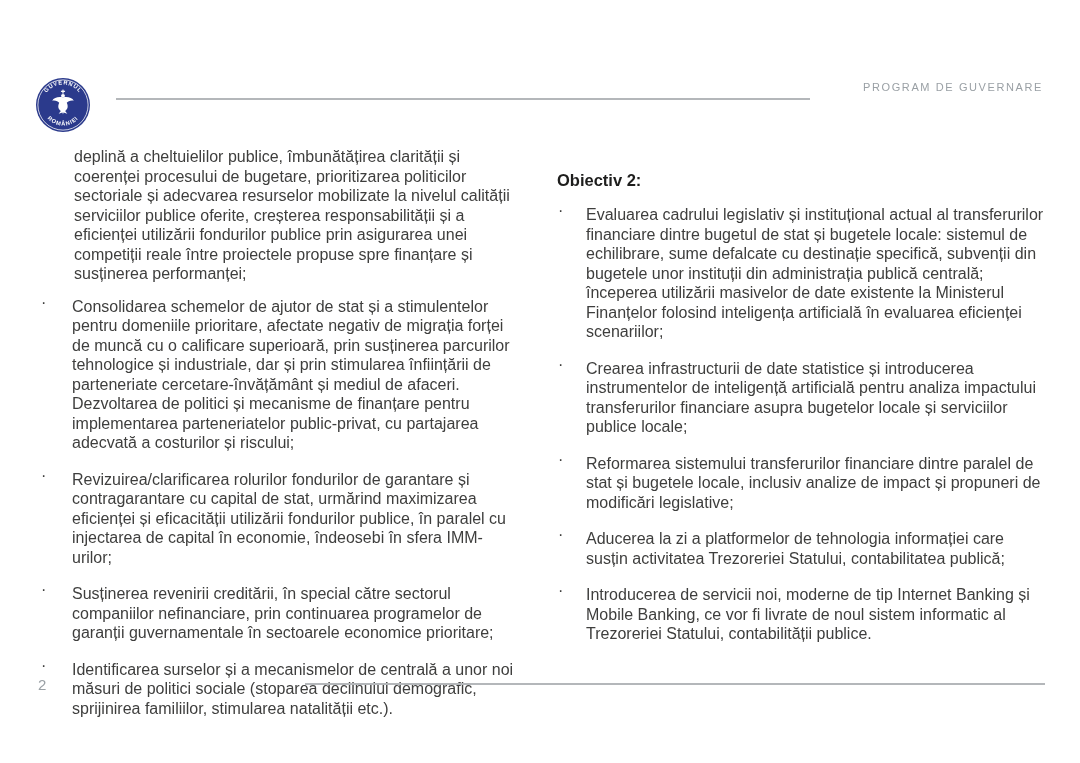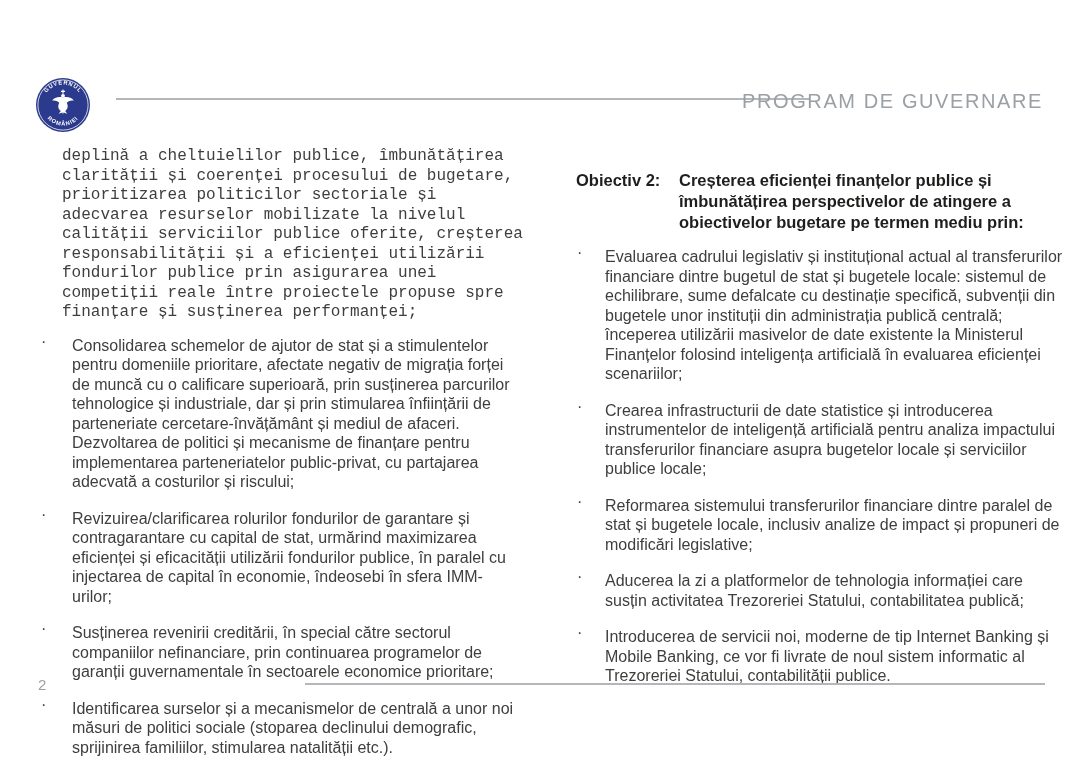--- a/index.html
+++ b/index.html
@@ -8,31 +8,31 @@
     width:1080px; height:763px;
     background:#ffffff;
     font-family:"Liberation Sans","DejaVu Sans",sans-serif;
     overflow:hidden;
   }
 
   
   .logo { position:absolute; left:36px; top:78px; width:54px; height:54px; }
   .hdr-rule { position:absolute; left:116px; top:98px; width:694px; height:2px; background:#b4b7ba; }
   .hdr-title {
-    position:absolute; top:90px; right:37px;
-    font-size:20px; letter-spacing:1.6px; color:#9aa0a5; white-space:nowrap;
+    position:absolute; top:81px; right:37px;
+    font-size:11px; letter-spacing:1.6px; color:#9aa0a5; white-space:nowrap;
   }
 
   
   .col { position:absolute; color:#3e3e3d; font-size:16px; line-height:19.5px; }
   .col-left  { left:38px;  top:147px; width:487px; }
-  .col-right { left:576px; top:170px; width:492px; }
+  .col-right { left:557px; top:170px; width:492px; }
 
   .para { margin:0 0 9px 0; }
-  .continuation { margin-left:24px;font-family:Liberation Mono, monospace; }
+  .continuation { margin-left:36px; }
 
   .bullet { display:flex; margin:0 0 9px 0; }
   .bullet .dot { flex:0 0 30px; width:30px; padding-left:3px; box-sizing:border-box; }
   .col-right .bullet .dot { flex:0 0 25px; width:25px; padding-left:1px; }
   .bullet .btext { margin:4px; flex:1; }
 
   .objective {
     display:flex; font-weight:bold; color:#1e1e1d;
     font-size:16.5px; line-height:21px; margin:0 0 10px 0;
   }
@@ -90,21 +90,20 @@
     </div>
     <div class="bullet">
       <span class="dot">·</span>
       <p class="btext">Identificarea surselor și a mecanismelor de centrală a unor noi măsuri de politici sociale (stoparea declinului demografic, sprijinirea familiilor, stimularea natalității etc.).</p>
     </div>
   </section>
 
   <section class="col col-right">
     <div class="objective">
       <span class="obj-label">Obiectiv 2:</span>
-      <span class="obj-title">Creșterea eficienței finanțelor publice și îmbunătățirea perspectivelor de atingere a obiectivelor bugetare pe termen mediu prin:</span>
     </div>
 
     <div class="bullet">
       <span class="dot">·</span>
       <p class="btext">Evaluarea cadrului legislativ și instituțional actual al transferurilor financiare dintre bugetul de stat și bugetele locale: sistemul de echilibrare, sume defalcate cu destinație specifică, subvenții din bugetele unor instituții din administrația publică centrală; începerea utilizării masivelor de date existente la Ministerul Finanțelor folosind inteligența artificială în evaluarea eficienței scenariilor;</p>
     </div>
     <div class="bullet">
       <span class="dot">·</span>
       <p class="btext">Crearea infrastructurii de date statistice și introducerea instrumentelor de inteligență artificială pentru analiza impactului transferurilor financiare asupra bugetelor locale și serviciilor publice locale;</p>
     </div>

